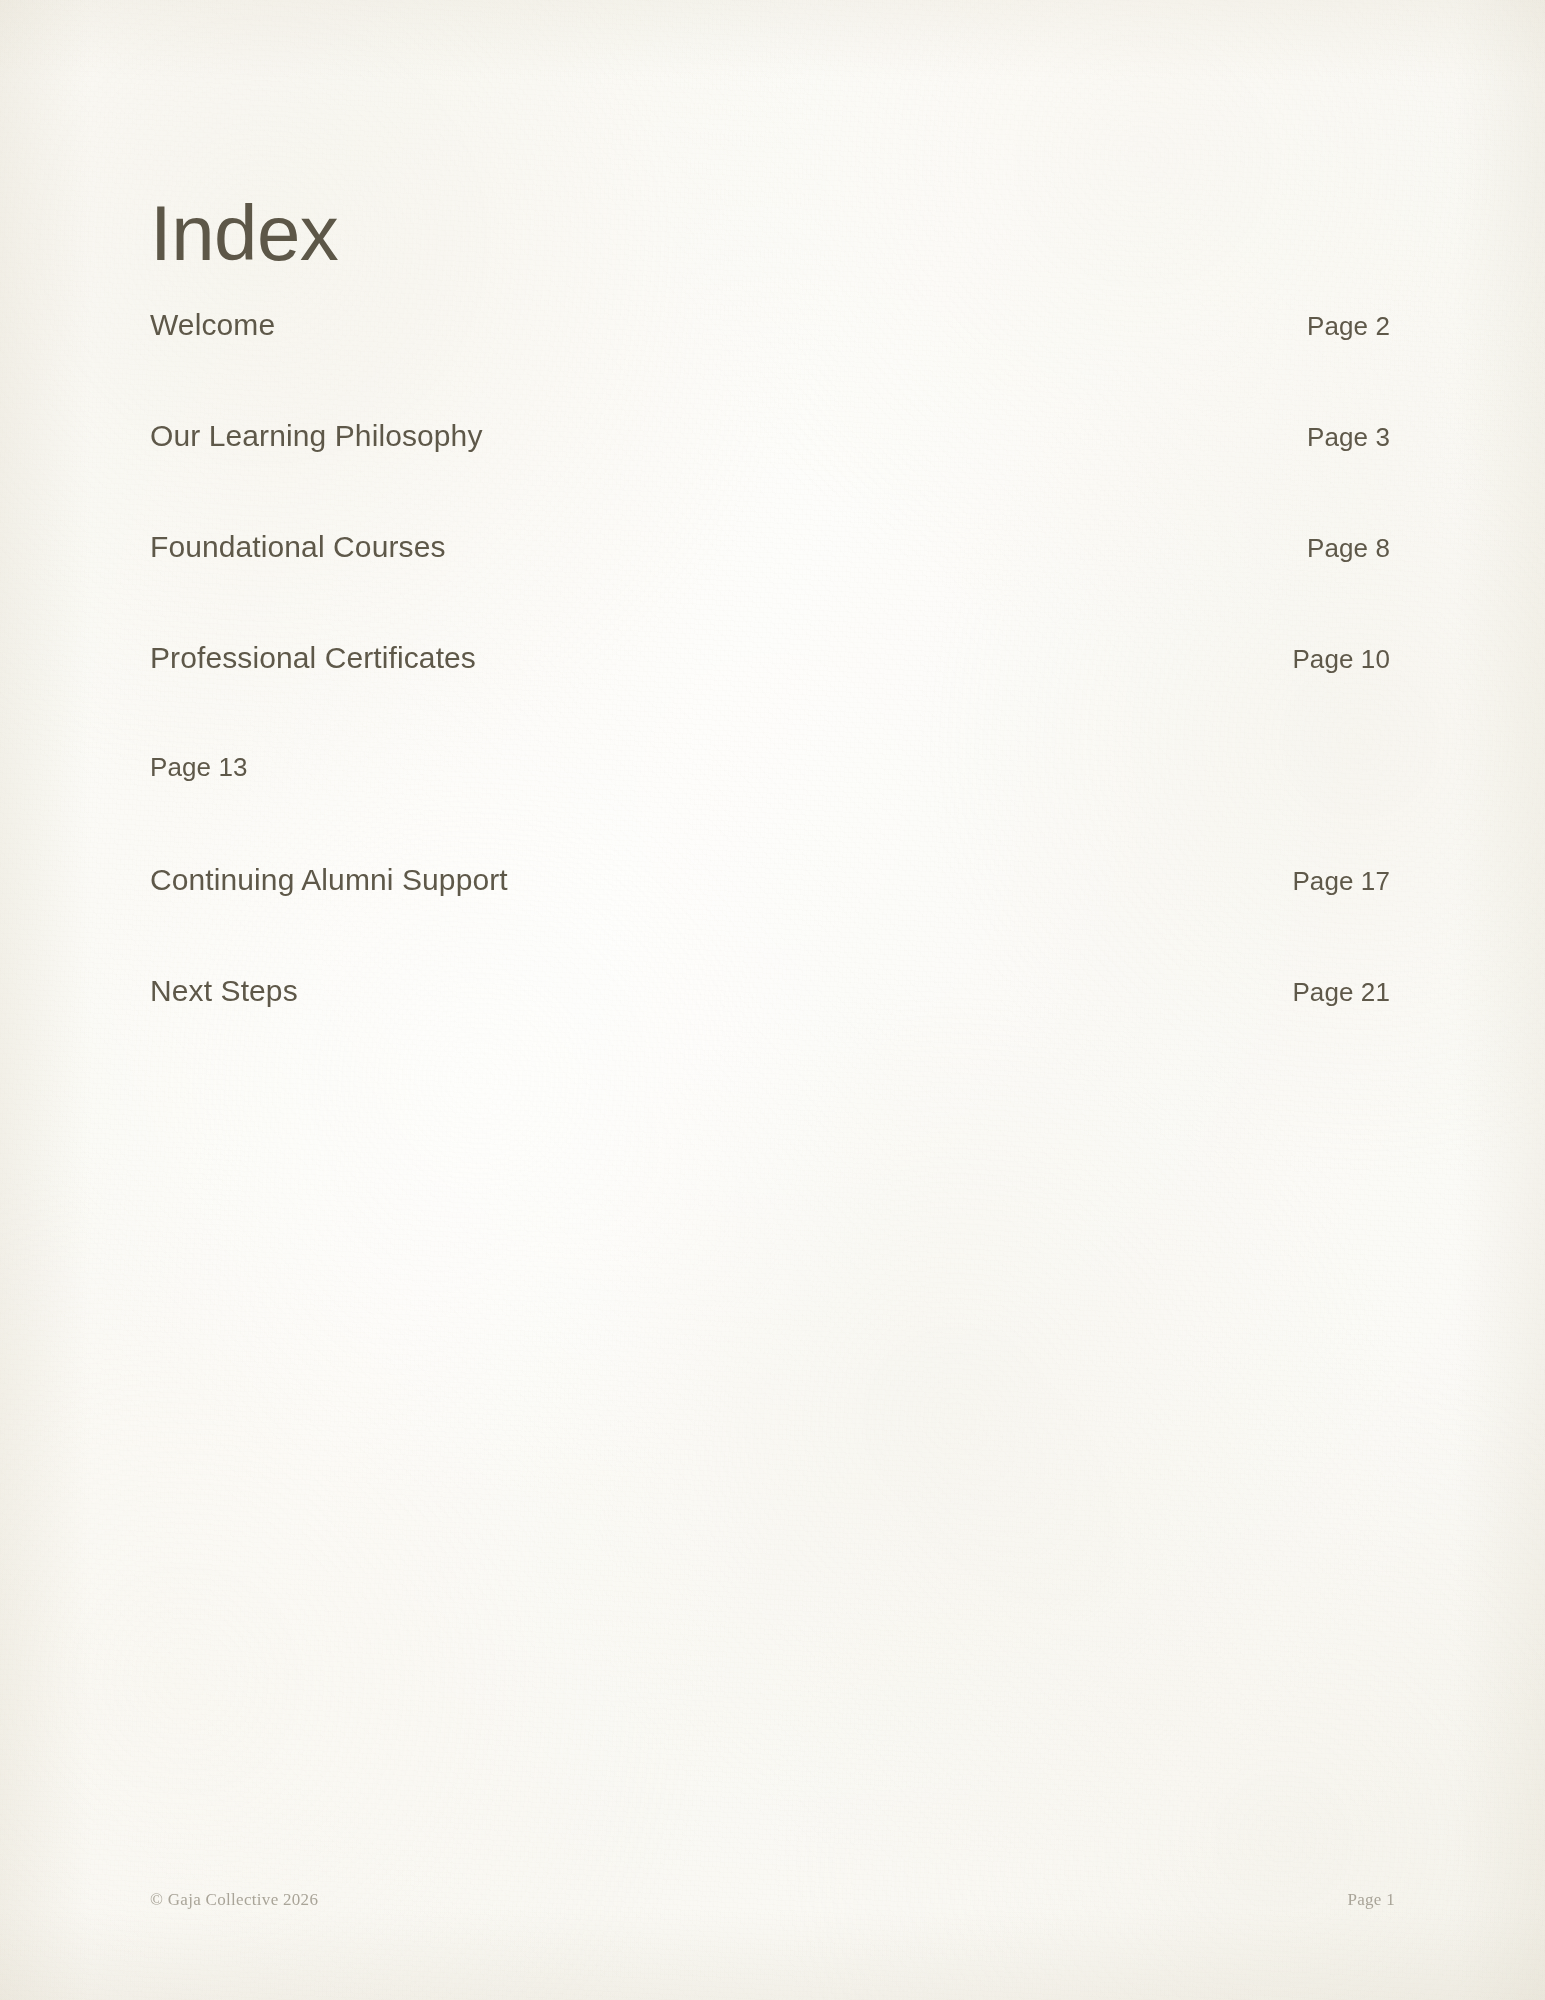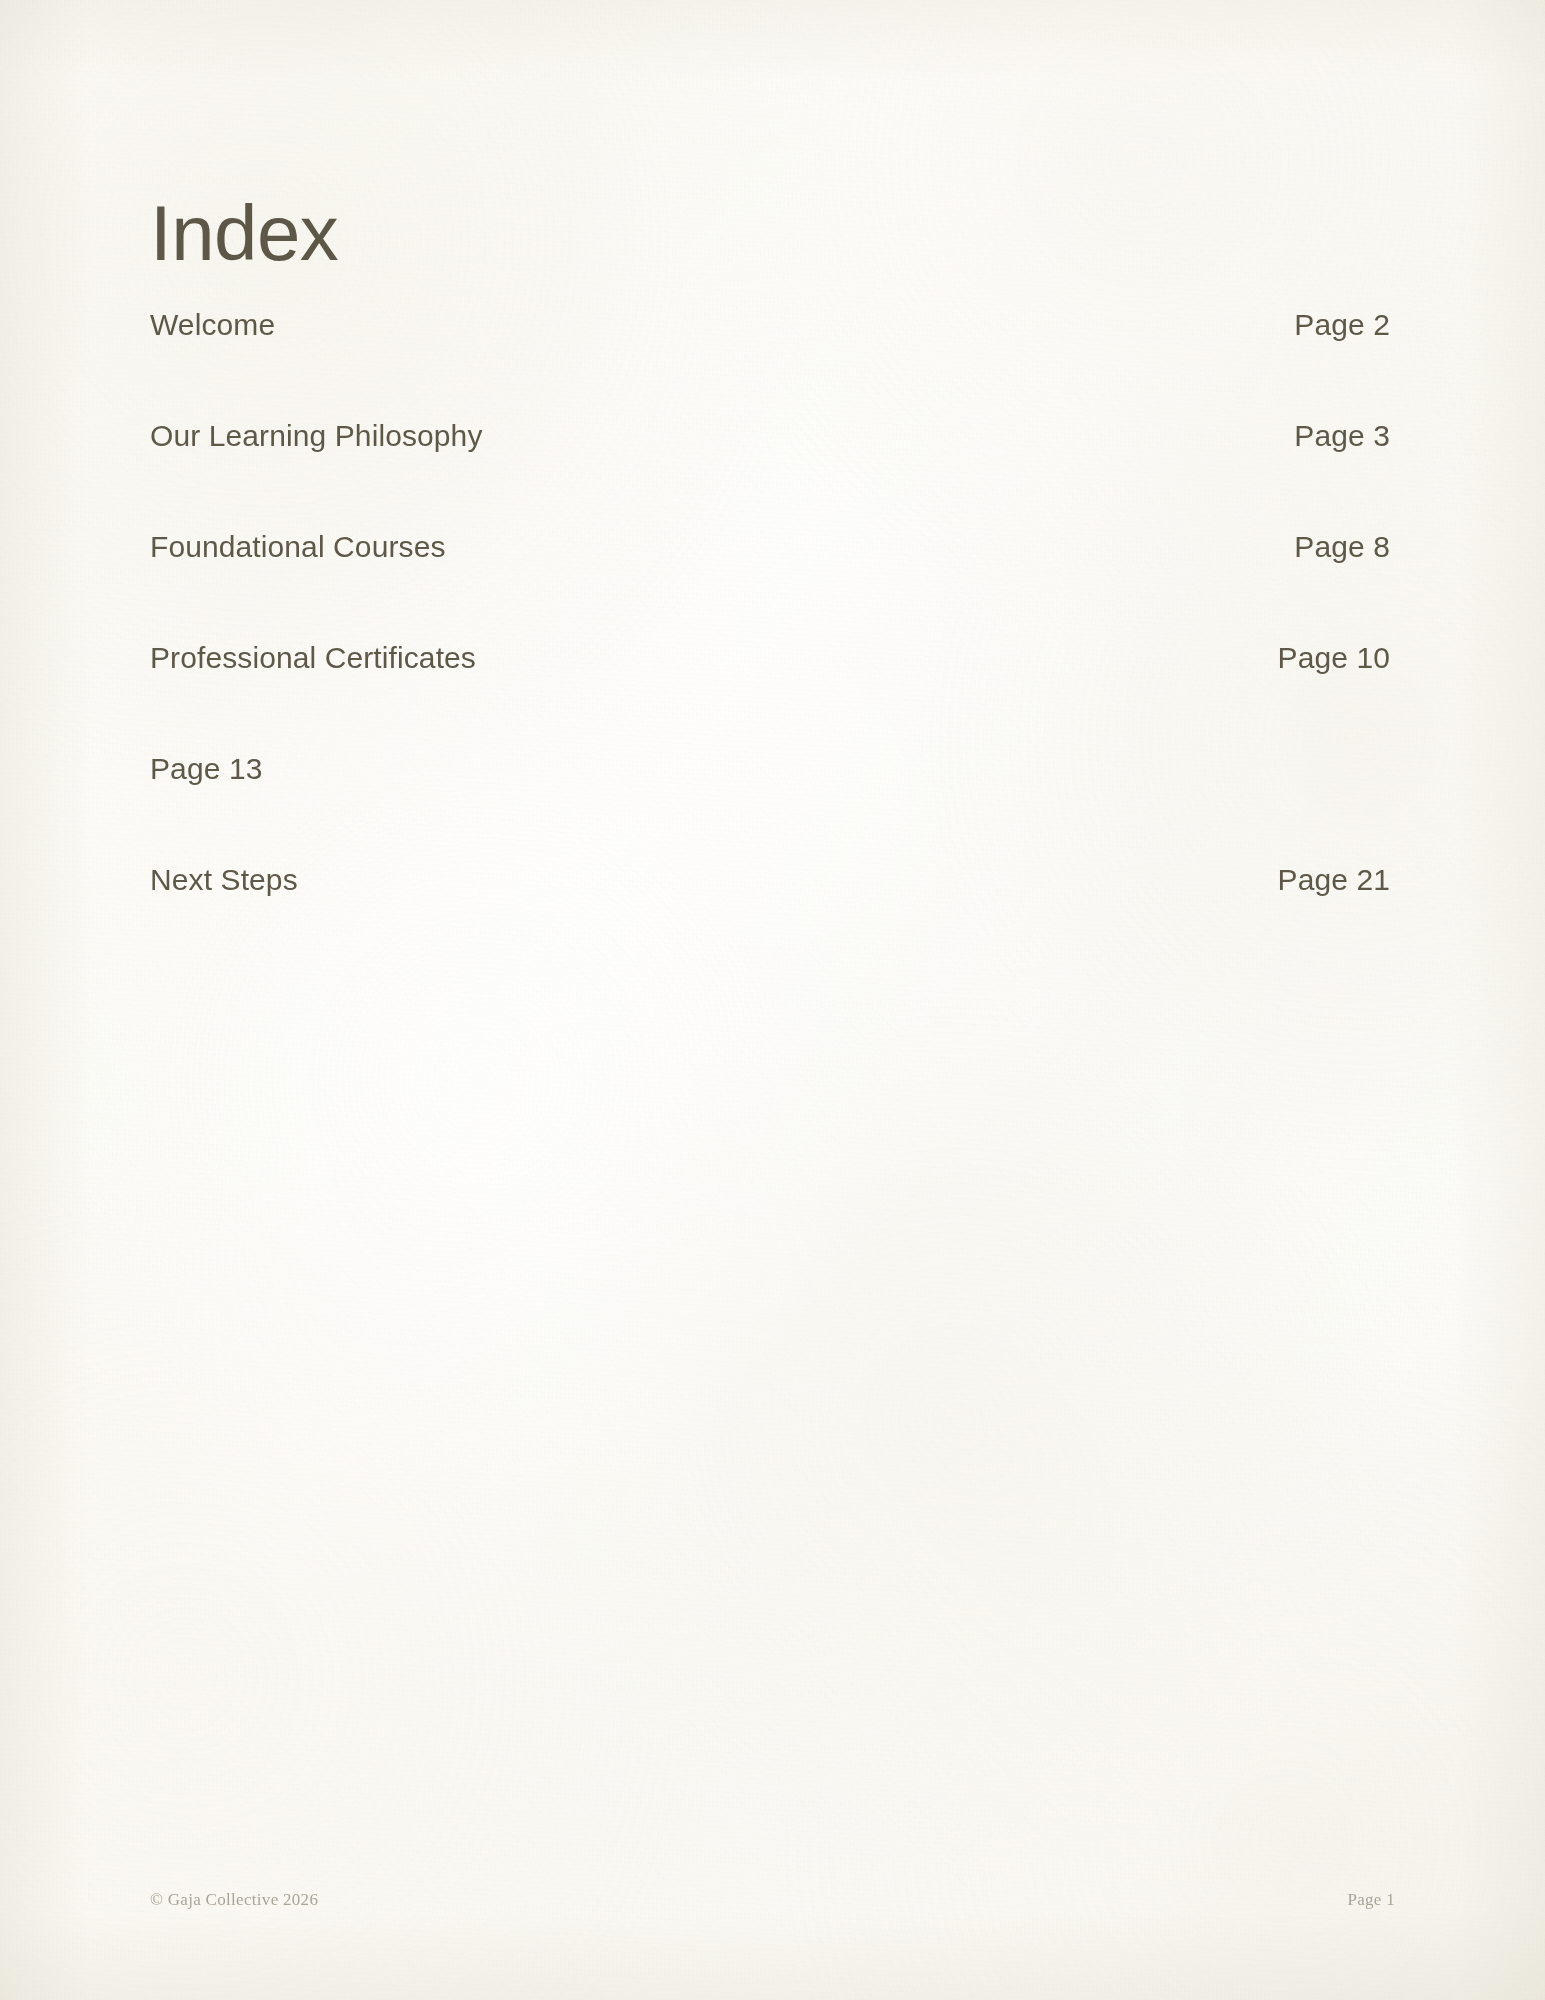--- a/index.html
+++ b/index.html
@@ -125,21 +125,21 @@
 
   .entry-title {
     font-size: 30px;
     font-weight: 400;
     color: #5e5849;
     letter-spacing: 0.1px;
     white-space: nowrap;
   }
 
   .entry-page {
-    font-size: 30px;
+    font-size: 26px;
     font-weight: 400;
     color: #5e5849;
     letter-spacing: 0.1px;
     white-space: nowrap;
     text-align: right;
   }
 
   
   .footer {
     position: absolute;
@@ -193,20 +193,24 @@
 
       <div class="index-row">
         <span class="entry-title">Professional Certificates</span>
         <span class="entry-page">Page 10</span>
       </div>
 
       <div class="index-row">
         <span class="entry-page">Page 13</span>
       </div>
 
+      <div class="index-row">
+        <span class="entry-title">Continuing Alumni Support</span>
+        <span class="entry-page">Page 17</span>
+      </div>
 
       <div class="index-row">
         <span class="entry-title">Next Steps</span>
         <span class="entry-page">Page 21</span>
       </div>
 
     </div>
 
     <div class="footer">
       <span class="footer-left">© Gaja Collective 2026</span>

